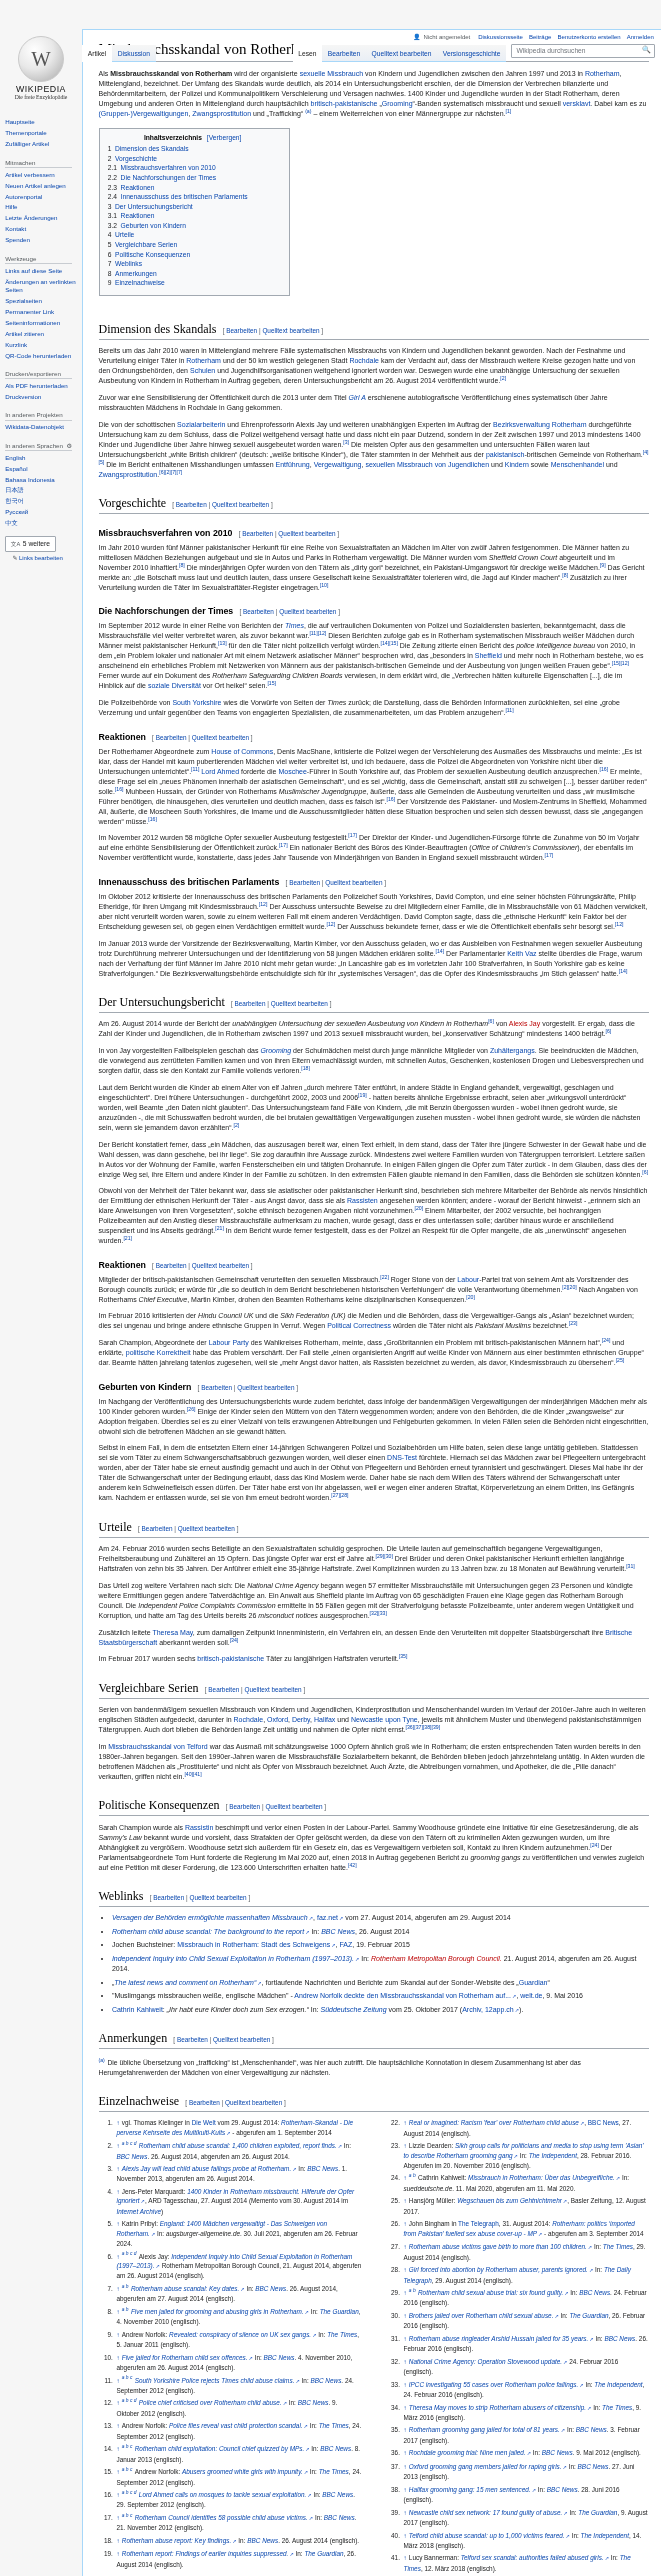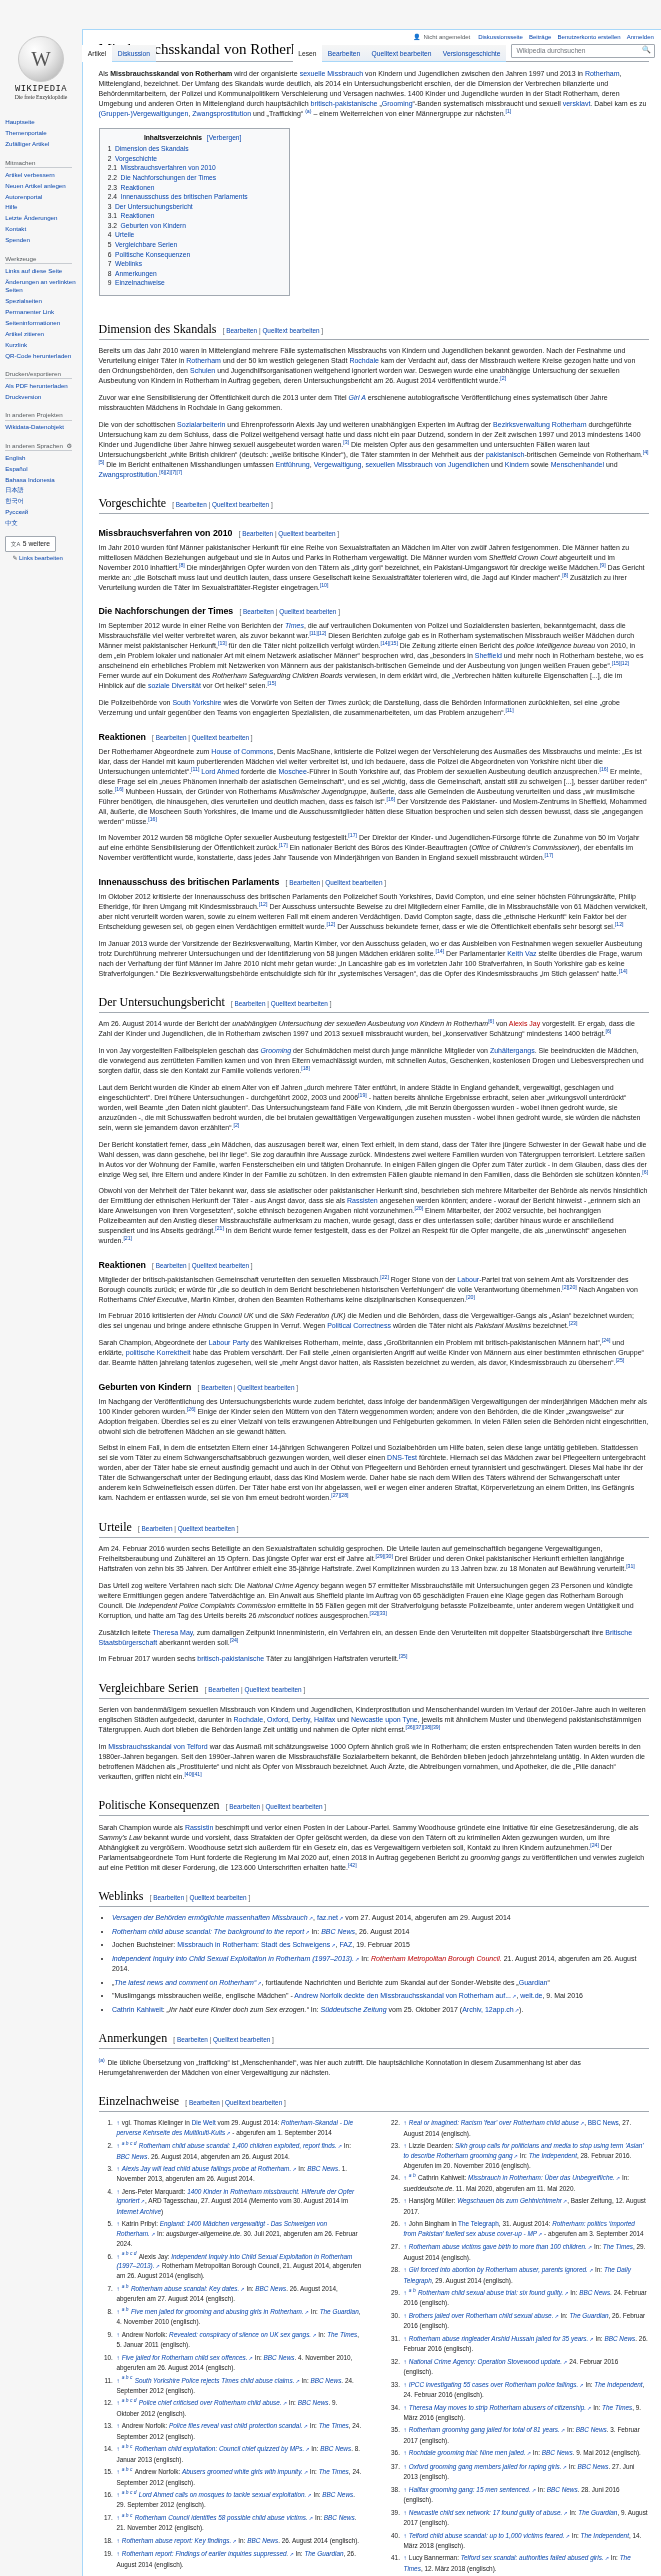--- a/index.html
+++ b/index.html
@@ -5,21 +5,21 @@
   html,body{margin:0;padding:0;background:#f6f6f6;color:#202122;
     font-family:"Liberation Sans","DejaVu Sans",sans-serif;}
   #page{position:relative;width:662px;min-height:3091px;margin:0 auto;background:#f6f6f6;}
   
   #panel{position:absolute;left:0;top:0;width:82px;font-size:6.2px;}
   #logo{height:77px;text-align:center;padding-top:7.2px;cursor:pointer;}
   #globe{width:44px;height:44px;border-radius:50%;margin:0 auto;
     background:radial-gradient(circle at 35% 30%,#ffffff 0%,#e8e8e8 45%,#bfbfbf 80%,#a8a8a8 100%);
     border:0.5px solid #c9c9c9;display:flex;align-items:center;justify-content:center;
     font-family:"Liberation Serif","DejaVu Serif",serif;font-size:20.6px;color:#555;}
-  #wordmark{font-family:Liberation Mono, monospace;font-size:8.8px;letter-spacing:0.5px;color:#111;margin-top:2.1px;}
+  #wordmark{font-family:Liberation Sans, sans-serif;font-size:8.8px;letter-spacing:0.5px;color:#111;margin-top:2.1px;}
   #tagline{font-family:"Liberation Serif","DejaVu Serif",serif;font-size:5.7px;color:#333;}
   .nav-group{padding:5.2px 4.1px 2.1px 5.2px;}
   .nav-head{color:#54595d;font-size:6.2px;padding-bottom:1.5px;border-bottom:0.5px solid #c8ccd1;margin-bottom:2.6px;width:92%;}
   .nav-head .gear{float:right;color:#54595d;font-size:6.2px;cursor:pointer;}
   .nav-list{list-style:none;margin:0;padding:0;}
   .nav-list li{margin:0 0 2.6px 0;line-height:1.35;}
   .nav-list li span{color:#0645ad;cursor:pointer;}
   .lang-more-btn{display:inline-block;border:0.5px solid #a2a9b1;border-radius:1px;background:#fff;
     padding:2.1px 4.6px;margin:3.1px 0 2.1px 0;font-size:6.7px;color:#202122;cursor:pointer;}
   .lang-more-btn .za{font-size:5.7px;color:#54595d;margin-right:2.6px;}

